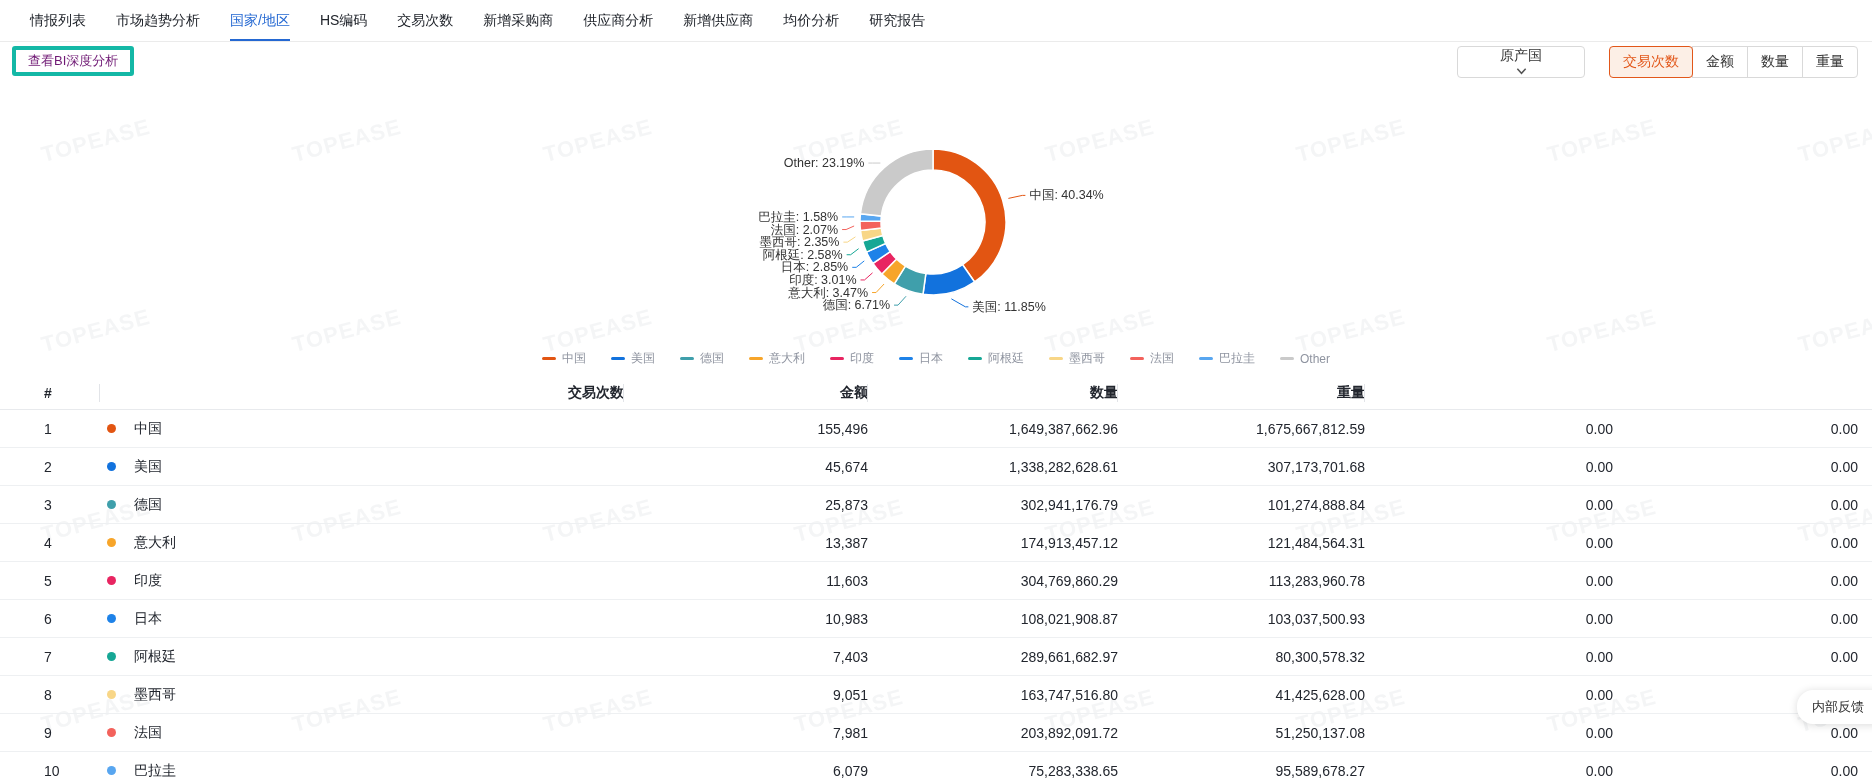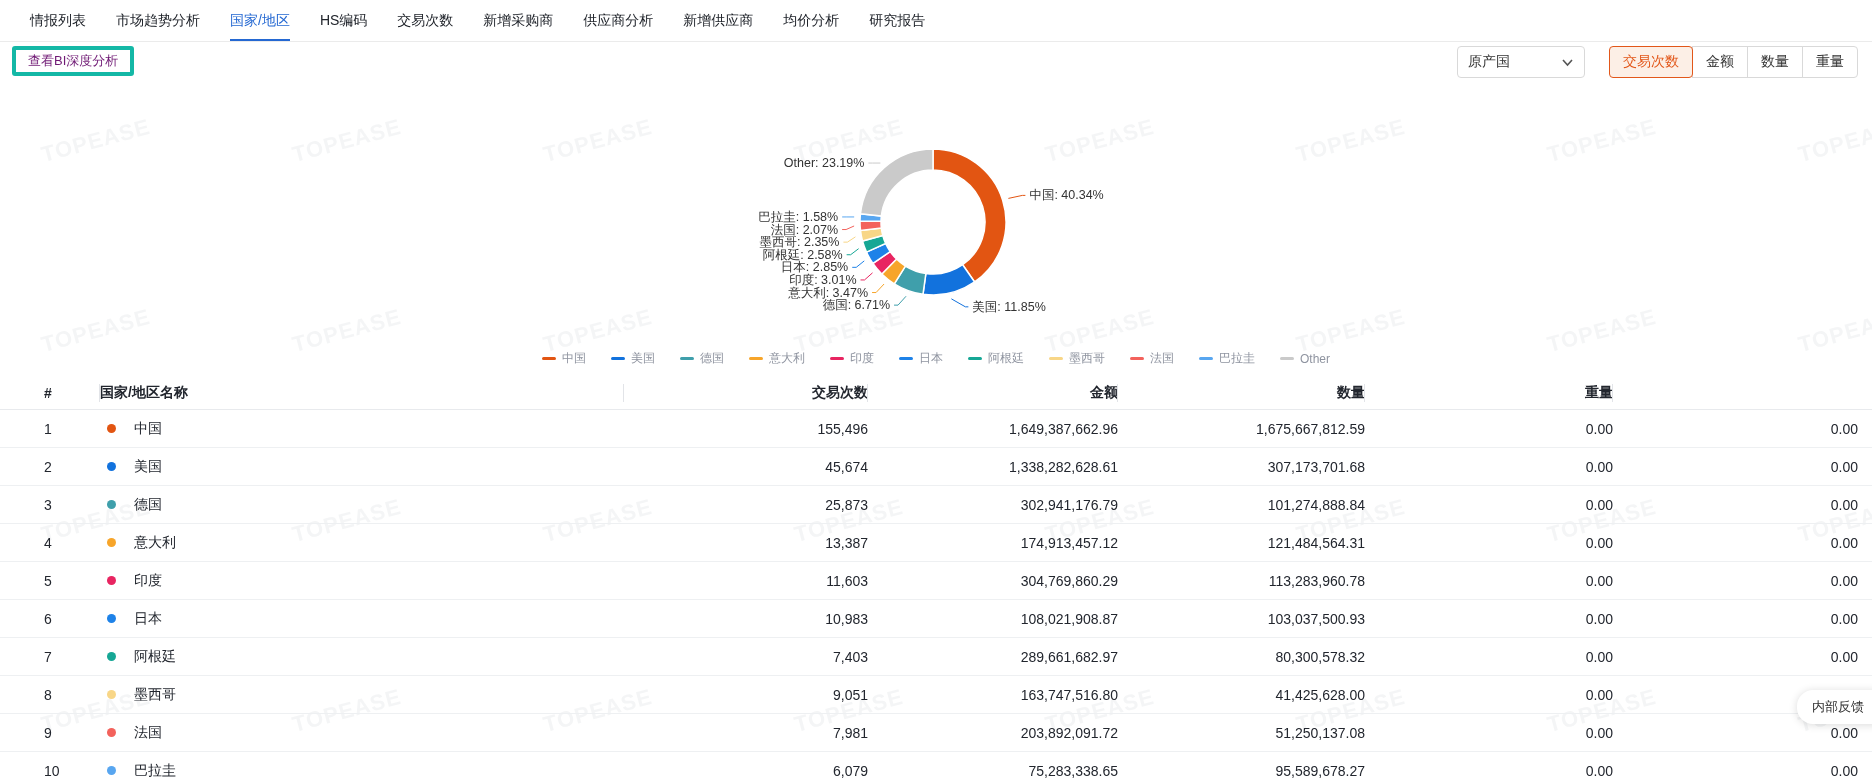--- a/index.html
+++ b/index.html
@@ -19,21 +19,21 @@
   .tab.active::after { content:""; position:absolute; left:0; right:0; bottom:0;
          height:2px; background:#2468d2; }
 
   
   .bi-btn { position:absolute; left:12px; top:46px; height:30px; padding:0 12px;
          background:#fff; border:4px solid #14b8a6; border-radius:3px; color:#701a75;
          font-size:13px; cursor:pointer; font-family:inherit; }
   .right-controls { position:absolute; right:14px; top:46px; display:flex; gap:24px; align-items:center; }
   .select { width:128px; height:32px; border:1px solid #d9d9d9; border-radius:4px;
          background:#fff; display:flex; align-items:center; justify-content:space-between;
-         padding:0 10px; font-size:14px; color:#333; cursor:pointer; }
+         padding:0 10px; font-size:14px; color:#333; cursor:pointer;flex-direction:column; }
   .seg-group { display:flex; }
   .seg { height:32px; padding:0 13px; background:#fff; border:1px solid #d9d9d9;
          font-size:14px; color:#333; cursor:pointer; margin-left:-1px; font-family:inherit; }
   .seg:first-child { border-radius:4px 0 0 4px; margin-left:0; }
   .seg:last-child { border-radius:0 4px 4px 0; }
   .seg.active { border:1px solid #e2571a; color:#e2571a; background:#fcefe6;
          border-radius:4px; position:relative; z-index:2; }
 
   
   #chart-wrap { position:absolute; left:553px; top:100px; width:770px; height:250px; }
@@ -216,21 +216,20 @@
       </div>
       <div class="legend-item">
         <span class="legend-dash" style="background: rgb(202, 202, 202);"></span>
         <span class="legend-label">Other</span>
       </div>
     </div>
 
   <div class="table">
     <div class="thead" id="thead">
         <div class="th idx">#</div>
-        <div class="th">国家/地区名称</div>
         <div class="th num">交易次数</div>
         <div class="th num">金额</div>
         <div class="th num">数量</div>
         <div class="th num">重量</div>
       </div>
     <div id="tbody">
         <div class="trow">
           <div class="td idx">1</div>
           <div class="td name-cell">
             <span class="dot" style="background: rgb(226, 85, 18);"></span>

